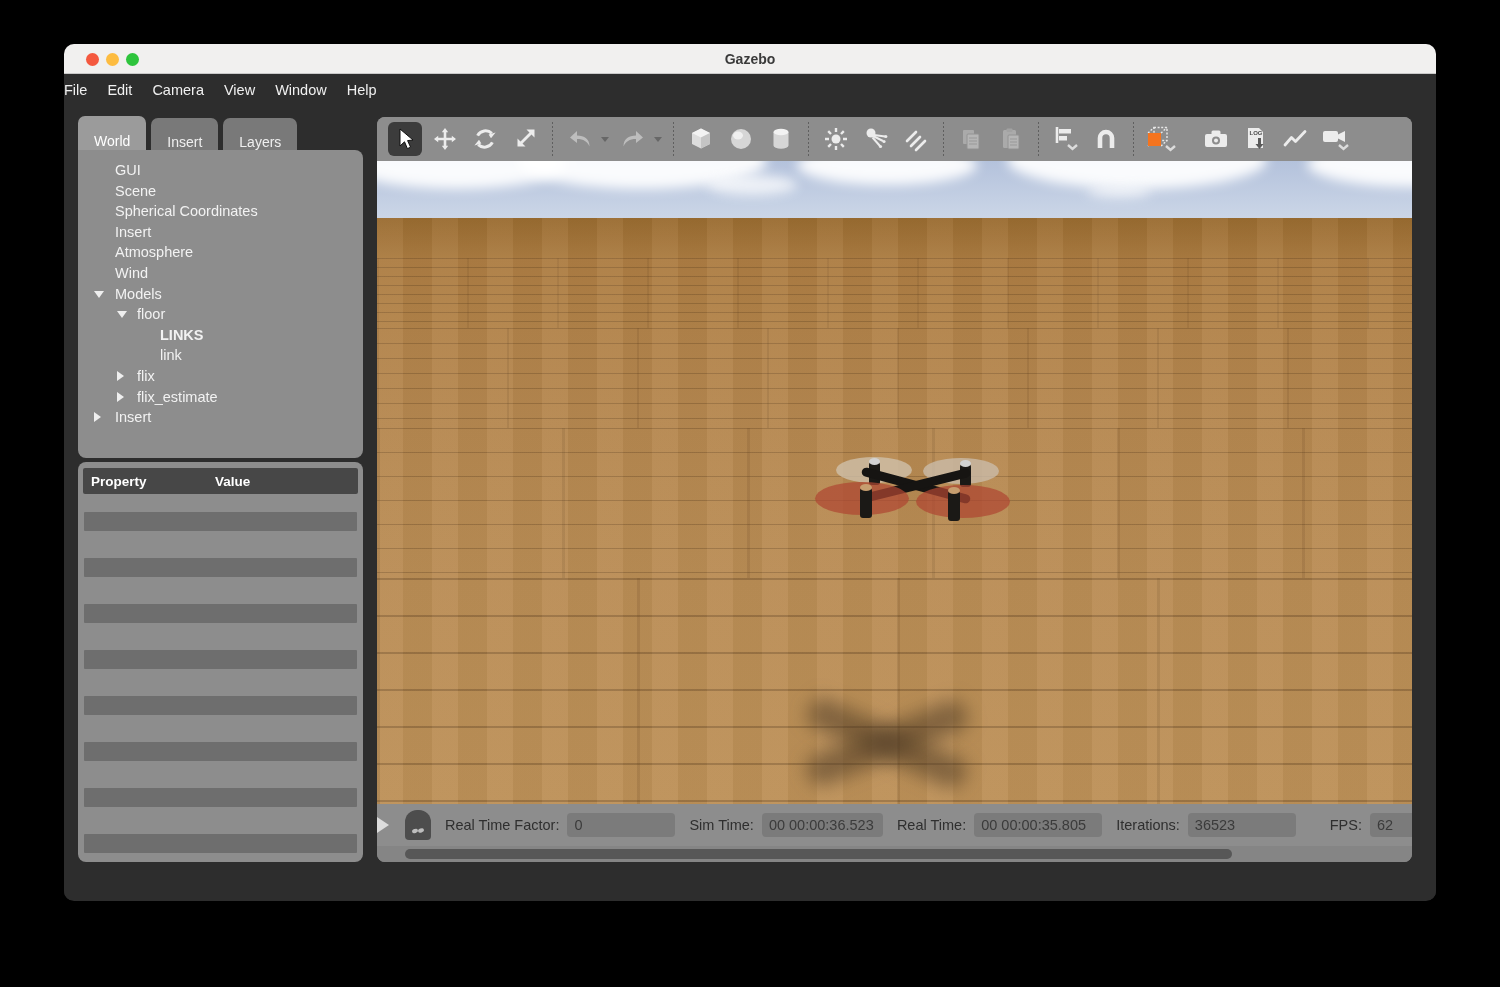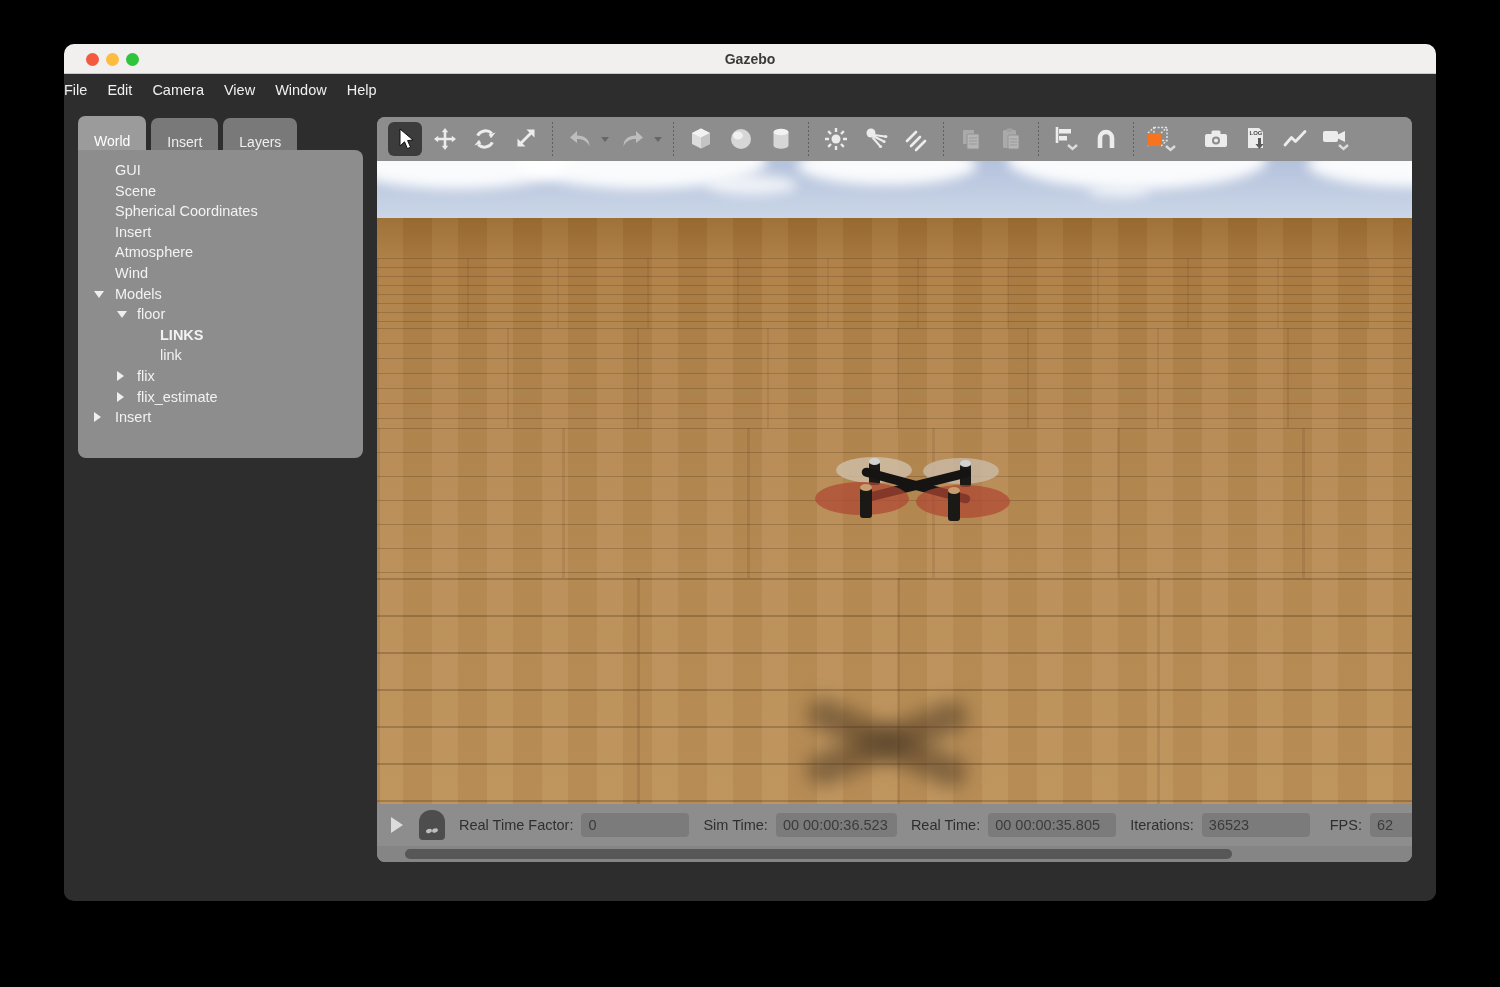--- a/index.html
+++ b/index.html
@@ -130,21 +130,21 @@
   .cap { position:absolute; left:0; right:0; top:-4px; height:7px; border-radius:50%;
     background:#d2d2d2; }
   .cap.tan { background:#c79e6f; }
   .m-rl { left:492px; top:301px; width:11px; height:23px; }
   .m-rr { left:583px; top:303px; width:11px; height:23px; }
   .m-fl { left:483px; top:327px; width:12px; height:30px; }
   .m-fr { left:571px; top:330px; width:12px; height:30px; }
 
   
   .bottombar { height:42px; background:#8d8d8d; display:flex; align-items:center;
-    padding-left:14px; overflow:hidden; font-size:14.5px; color:#333; }
+    overflow:hidden; font-size:14.5px; color:#333; }
   .play { width:0; height:0; border-top:8px solid transparent;
     border-bottom:8px solid transparent; border-left:12px solid #dcdcdc; margin-right:16px; }
   .stepbtn { width:26px; height:30px; background:#4d4d4d; border-radius:12px 12px 4px 4px;
     margin-right:14px; display:flex; align-items:flex-end; justify-content:center;
     padding-bottom:5px; }
   .field { display:flex; align-items:center; margin-right:14px; }
   .field .lab { margin-right:8px; color:#2f2f2f; }
   .vbox { background:#7b7b7b; border-radius:4px; height:24px; line-height:24px;
     padding:0 7px; color:#3b3b3b; }
   .w-rtf { width:108px; } .w-sim { width:121px; } .w-real { width:128px; }
@@ -206,20 +206,34 @@
           <span class="arr col ax1"></span>
           <span>flix</span></div>
         <div class="trow ind2">
           <span class="arr col ax1"></span>
           <span>flix_estimate</span></div>
         <div class="trow ind1">
           <span class="arr col ax0"></span>
           <span>Insert</span></div>
       </div>
 
+      <div class="proppanel">
+        <div class="phead">
+          <span class="pc pc1">Property</span>
+          <span class="pc">Value</span>
+        </div>
+        <div class="prow first"></div>
+        <div class="prow"></div>
+        <div class="prow"></div>
+        <div class="prow"></div>
+        <div class="prow"></div>
+        <div class="prow"></div>
+        <div class="prow"></div>
+        <div class="prow"></div>
+      </div>
 
       <div class="rightpane">
 
         <div class="toolbar">
           <div class="tb active">
             <svg width="26" height="26">
                 <path d="M8 3 L8 20 L12.5 15.8 L15.4 22.6 L18.6 21.2 L15.6 14.6 L21 14 Z" fill="#fff" stroke="#111" stroke-width="1"></path>
               </svg>
           </div>
           <div class="tb">

